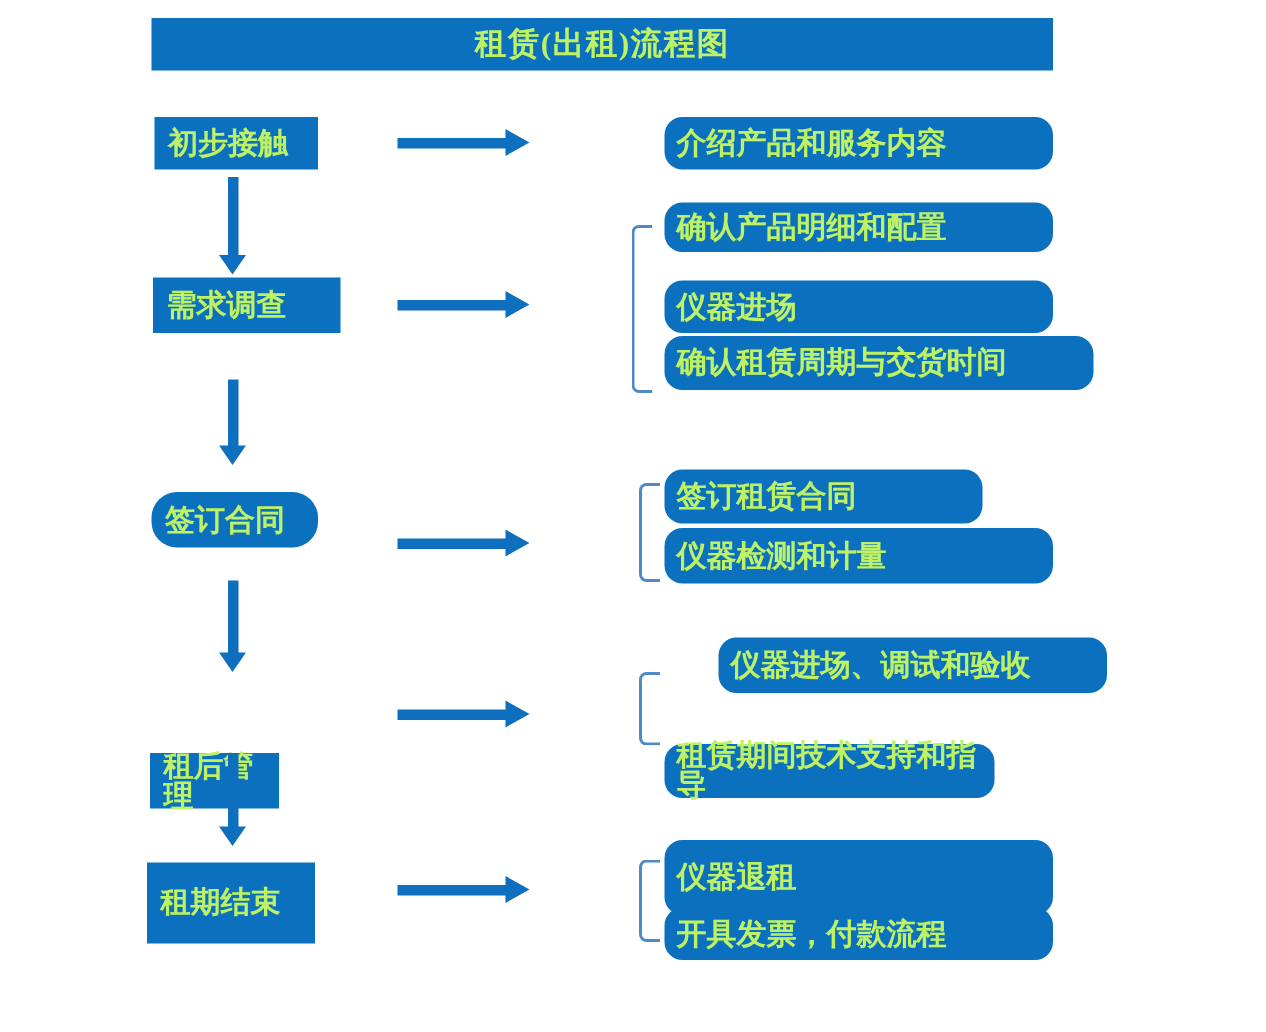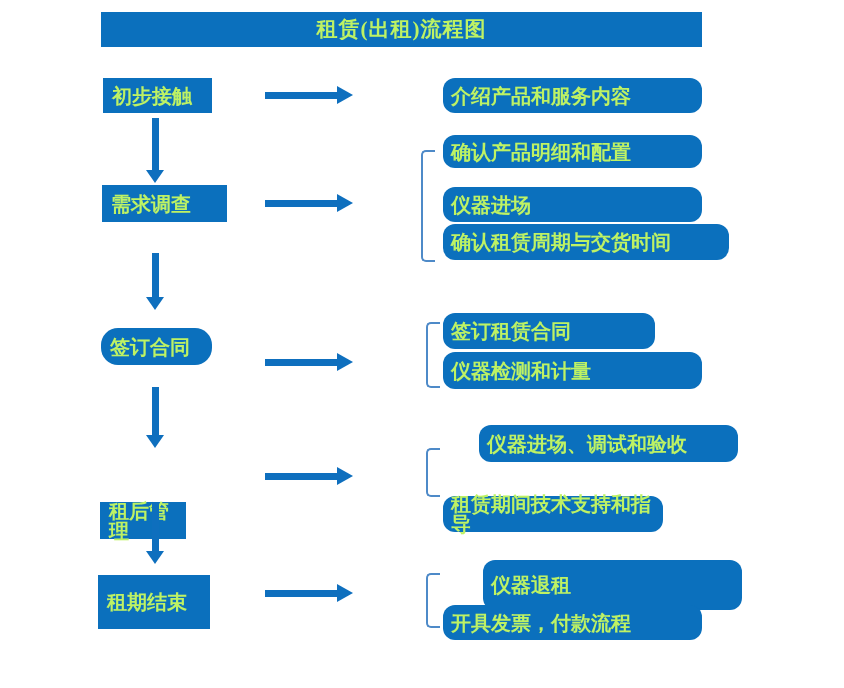--- a/index.html
+++ b/index.html
@@ -49,21 +49,21 @@
 <div class="node rbox" style="left:443px;top:135px;width:259px;height:33px;">确认产品明细和配置</div>
 <div class="node rbox" style="left:443px;top:187px;width:259px;height:35px;">仪器进场</div>
 <div class="node rbox" style="left:443px;top:224px;width:286px;height:36px;">确认租赁周期与交货时间</div>
 
 <div class="node rbox" style="left:443px;top:313px;width:212px;height:36px;">签订租赁合同</div>
 <div class="node rbox" style="left:443px;top:352px;width:259px;height:37px;">仪器检测和计量</div>
 
 <div class="node rbox" style="left:443px;top:425px;width:259px;height:37px;margin-left:36px;">仪器进场、调试和验收</div>
 <div class="node rbox" style="left:443px;top:496px;width:220px;height:36px;">租赁期间技术支持和指导</div>
 
-<div class="node rbox" style="left:443px;top:560px;width:259px;height:50px;margin-left:40px;">仪器退租</div>
+<div class="node rbox" style="left:443px;top:560px;width:259px;height:50px;">仪器退租</div>
 <div class="node rbox" style="left:443px;top:605px;width:259px;height:35px;">开具发票，付款流程</div>
 
 <div class="harrow" style="left:265px;top:86px;">
   <div class="shaft"></div>
   <div class="head"></div>
 </div>
 <div class="harrow" style="left:265px;top:194px;">
   <div class="shaft"></div>
   <div class="head"></div>
 </div>

